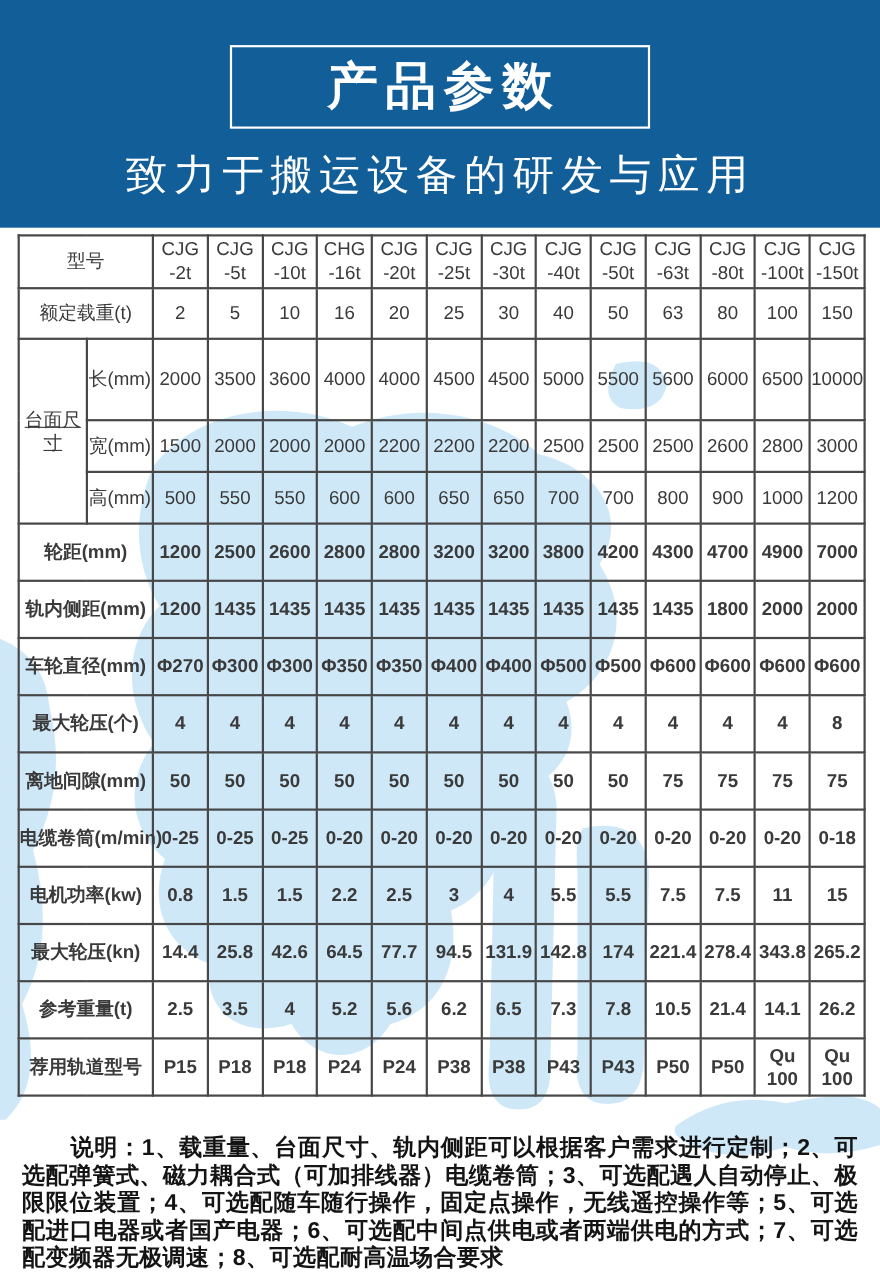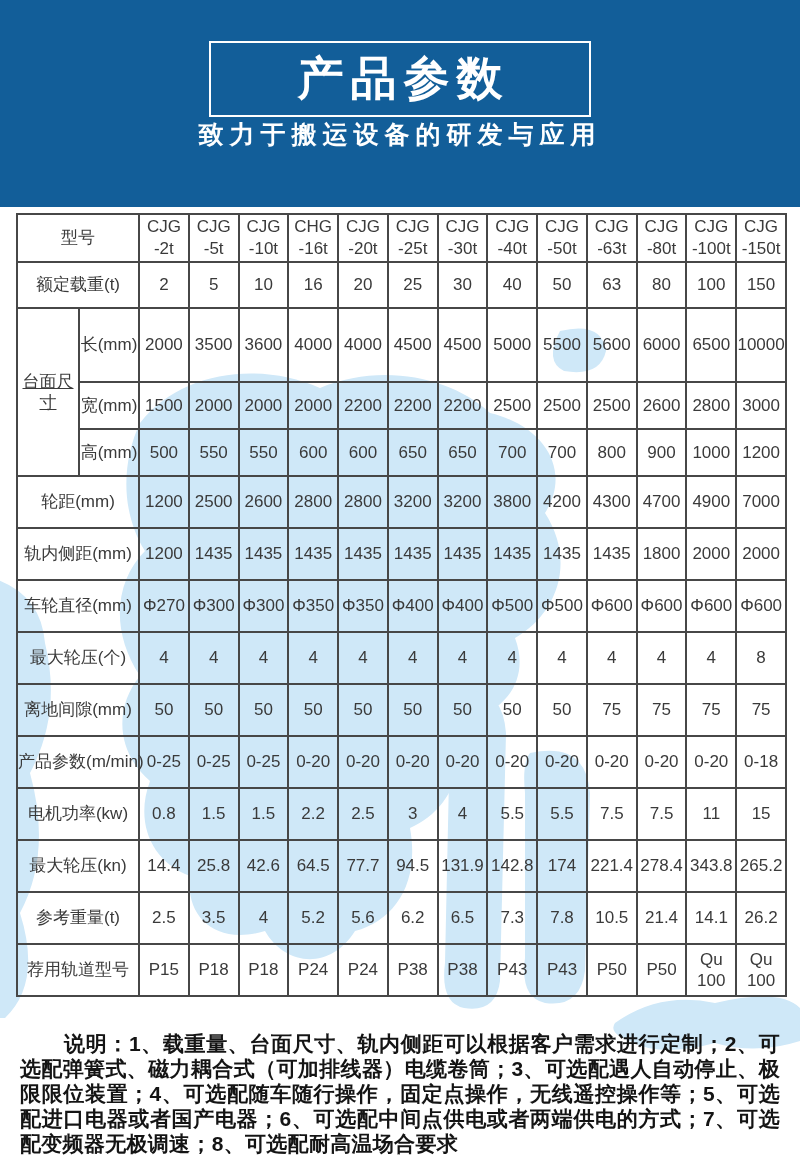--- a/index.html
+++ b/index.html
@@ -18,22 +18,22 @@
   .title-box{
     width:382px;height:76px;margin:0 auto;position:relative;top:41px;
     border:2px solid #ffffff;box-sizing:border-box;
     display:flex;align-items:center;justify-content:center;
   }
   .title{
     color:#ffffff;font-size:46px;font-weight:bold;letter-spacing:7px;padding-left:7px;
     white-space:nowrap;
   }
   .subtitle{
-    position:relative;top:42px;text-align:center;color:#ffffff;
-    font-size:25px;font-weight:700;letter-spacing:6px;white-space:nowrap;
+    position:relative;top:58px;text-align:center;color:#ffffff;
+    font-size:38px;font-weight:400;letter-spacing:6px;white-space:nowrap;
   }
 
   
   .content{position:relative;height:950px;background:#ffffff;}
   .wm{position:absolute;left:0;top:0;z-index:0;}
 
   table.spec{
     position:relative;z-index:1;
     margin:6px 0 0 16px;width:771px;
     table-layout:fixed;border-collapse:collapse;
@@ -50,21 +50,21 @@
   td.group-lbl{white-space:normal;padding:0 12px;line-height:1.45;font-size:16px;text-decoration:underline;}
   td.model div{line-height:1.28;}
   td.val{line-height:1.2;}
 
   
   table.spec tr:nth-child(1){height:48px;}
   table.spec tr:nth-child(2){height:46px;}
   table.spec tr:nth-child(3){height:74px;}
   table.spec tr:nth-child(4){height:47px;}
   table.spec tr:nth-child(5){height:47px;}
-  table.spec tr:nth-child(n+6){height:52px;}
+  table.spec tr:nth-child(n+6){height:52px;font-weight:bold;}
 
   
   .note{
     position:relative;z-index:1;
     margin:34px 20px 0 20px;
     font-size:21px;font-weight:bold;color:#141414;
     line-height:25px;text-align:justify;text-indent:2.1em;
     letter-spacing:0.3px;
   }
 </style>
@@ -303,21 +303,21 @@
             <td class="val g">50</td>
             <td class="val">50</td>
             <td class="val g">50</td>
             <td class="val">50</td>
             <td class="val g">75</td>
             <td class="val">75</td>
             <td class="val g">75</td>
             <td class="val">75</td>
           </tr>
           <tr>
-            <td class="lbl" colspan="2">产品参数(m/min)</td>
+            <td class="lbl" colspan="2">电缆卷筒(m/min)</td>
             <td class="val">0-25</td>
             <td class="val g">0-25</td>
             <td class="val">0-25</td>
             <td class="val g">0-20</td>
             <td class="val">0-20</td>
             <td class="val g">0-20</td>
             <td class="val">0-20</td>
             <td class="val g">0-20</td>
             <td class="val">0-20</td>
             <td class="val g">0-20</td>

